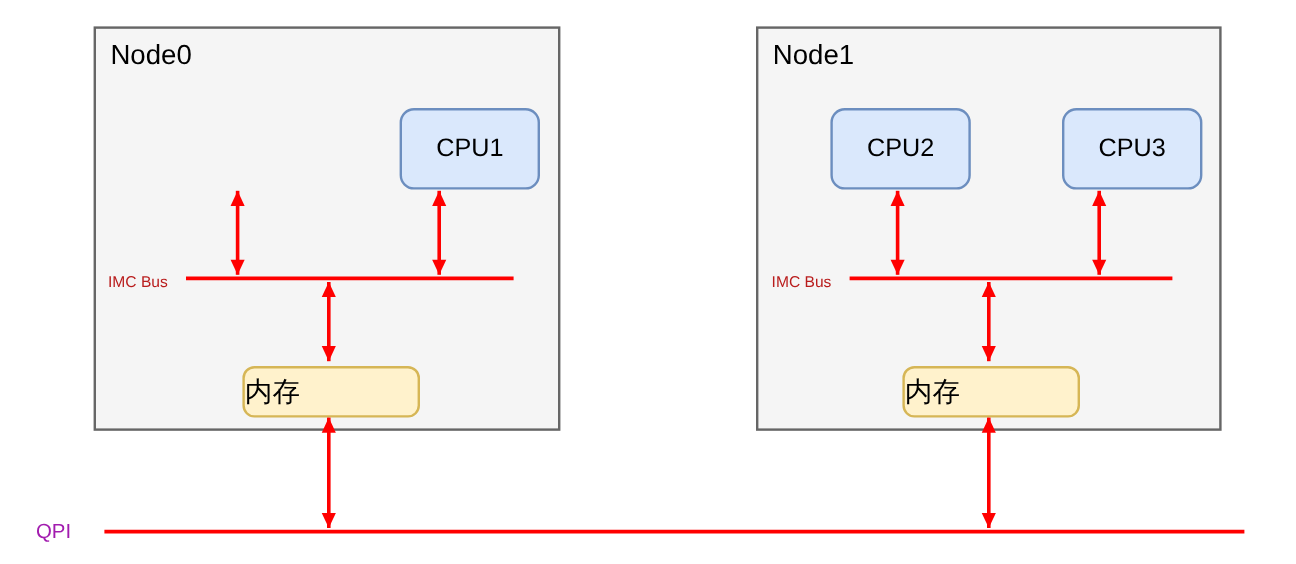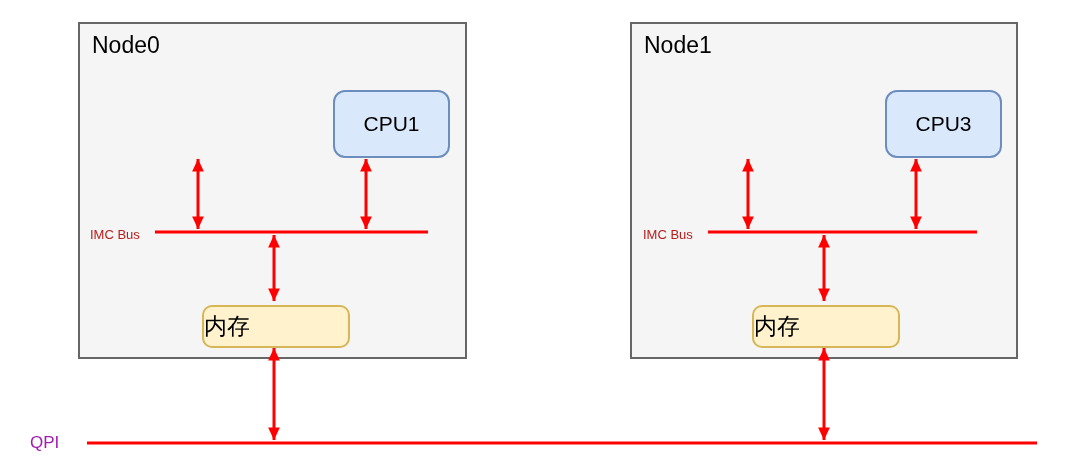--- a/index.html
+++ b/index.html
@@ -57,20 +57,23 @@
       <span>CPU1</span>
     </div>
     <div class="bus-label">IMC Bus</div>
     <div class="mem">
       <span>内存</span>
     </div>
   </div>
 
   <div class="node node-1">
     <div class="node-label">Node1</div>
+    <div class="cpu cpu-a">
+      <span>CPU2</span>
+    </div>
     <div class="cpu cpu-b">
       <span>CPU3</span>
     </div>
     <div class="bus-label">IMC Bus</div>
     <div class="mem">
       <span>内存</span>
     </div>
   </div>
 
   <div class="qpi-label">QPI</div>

